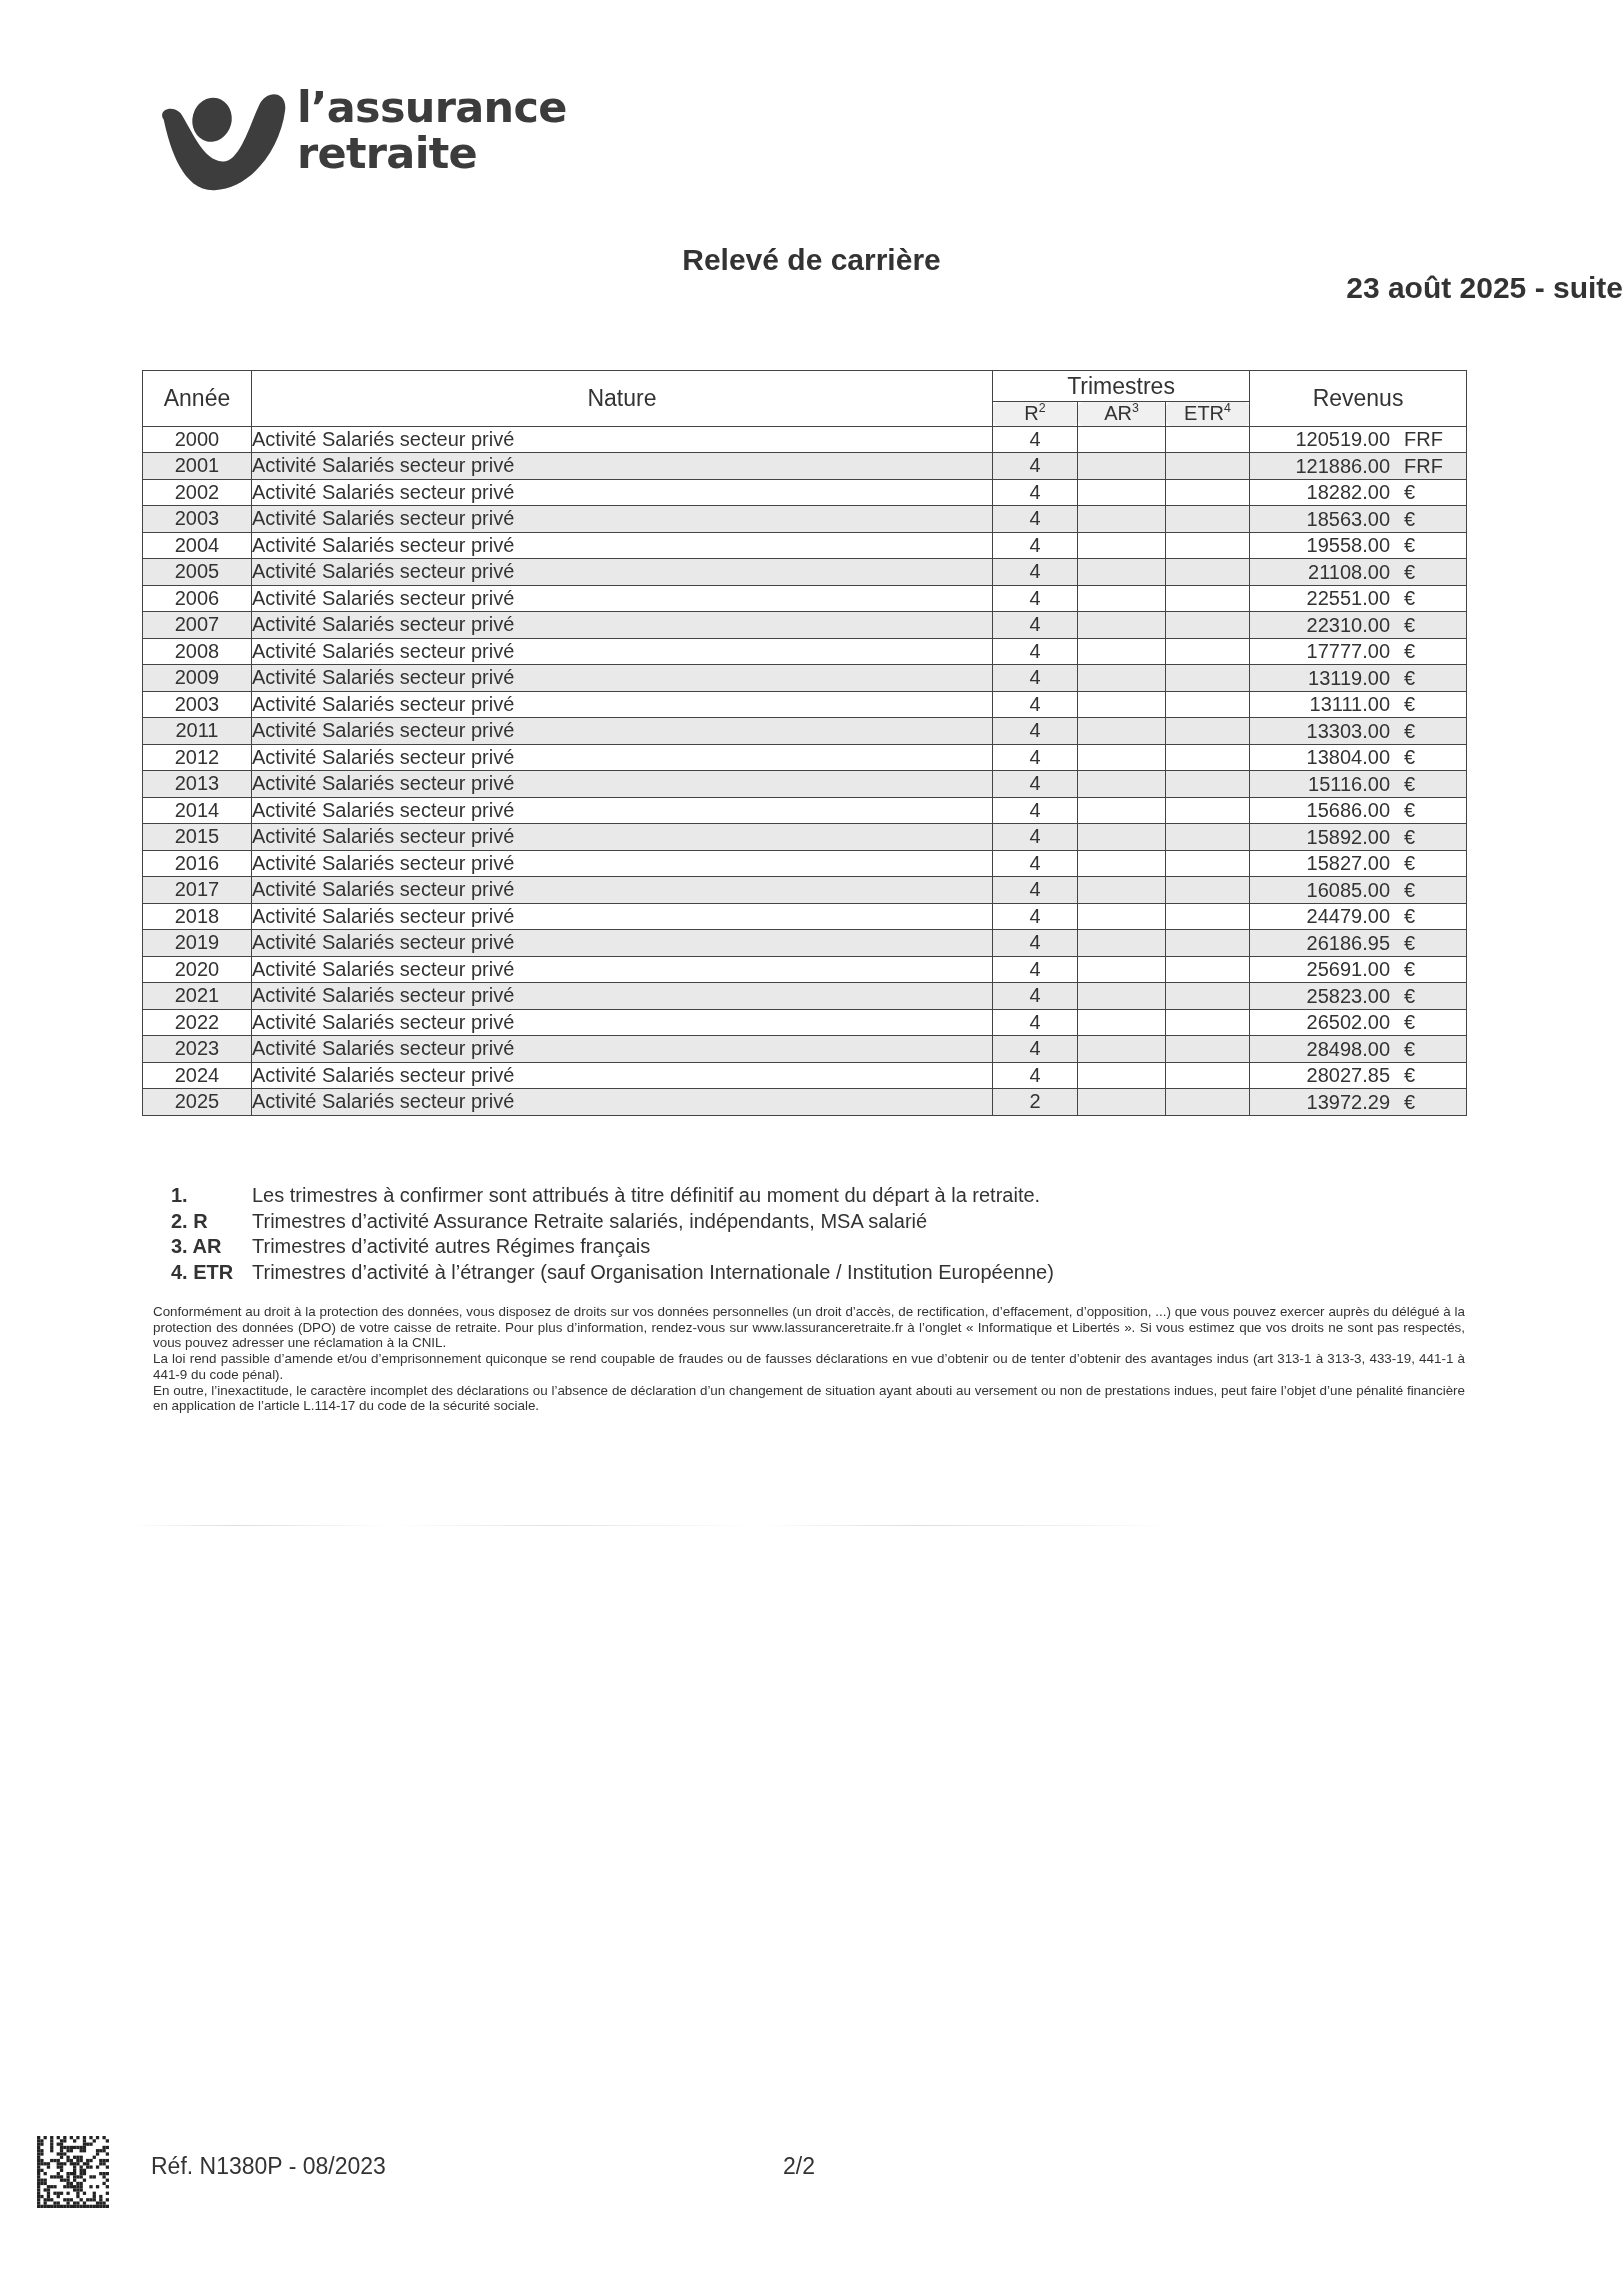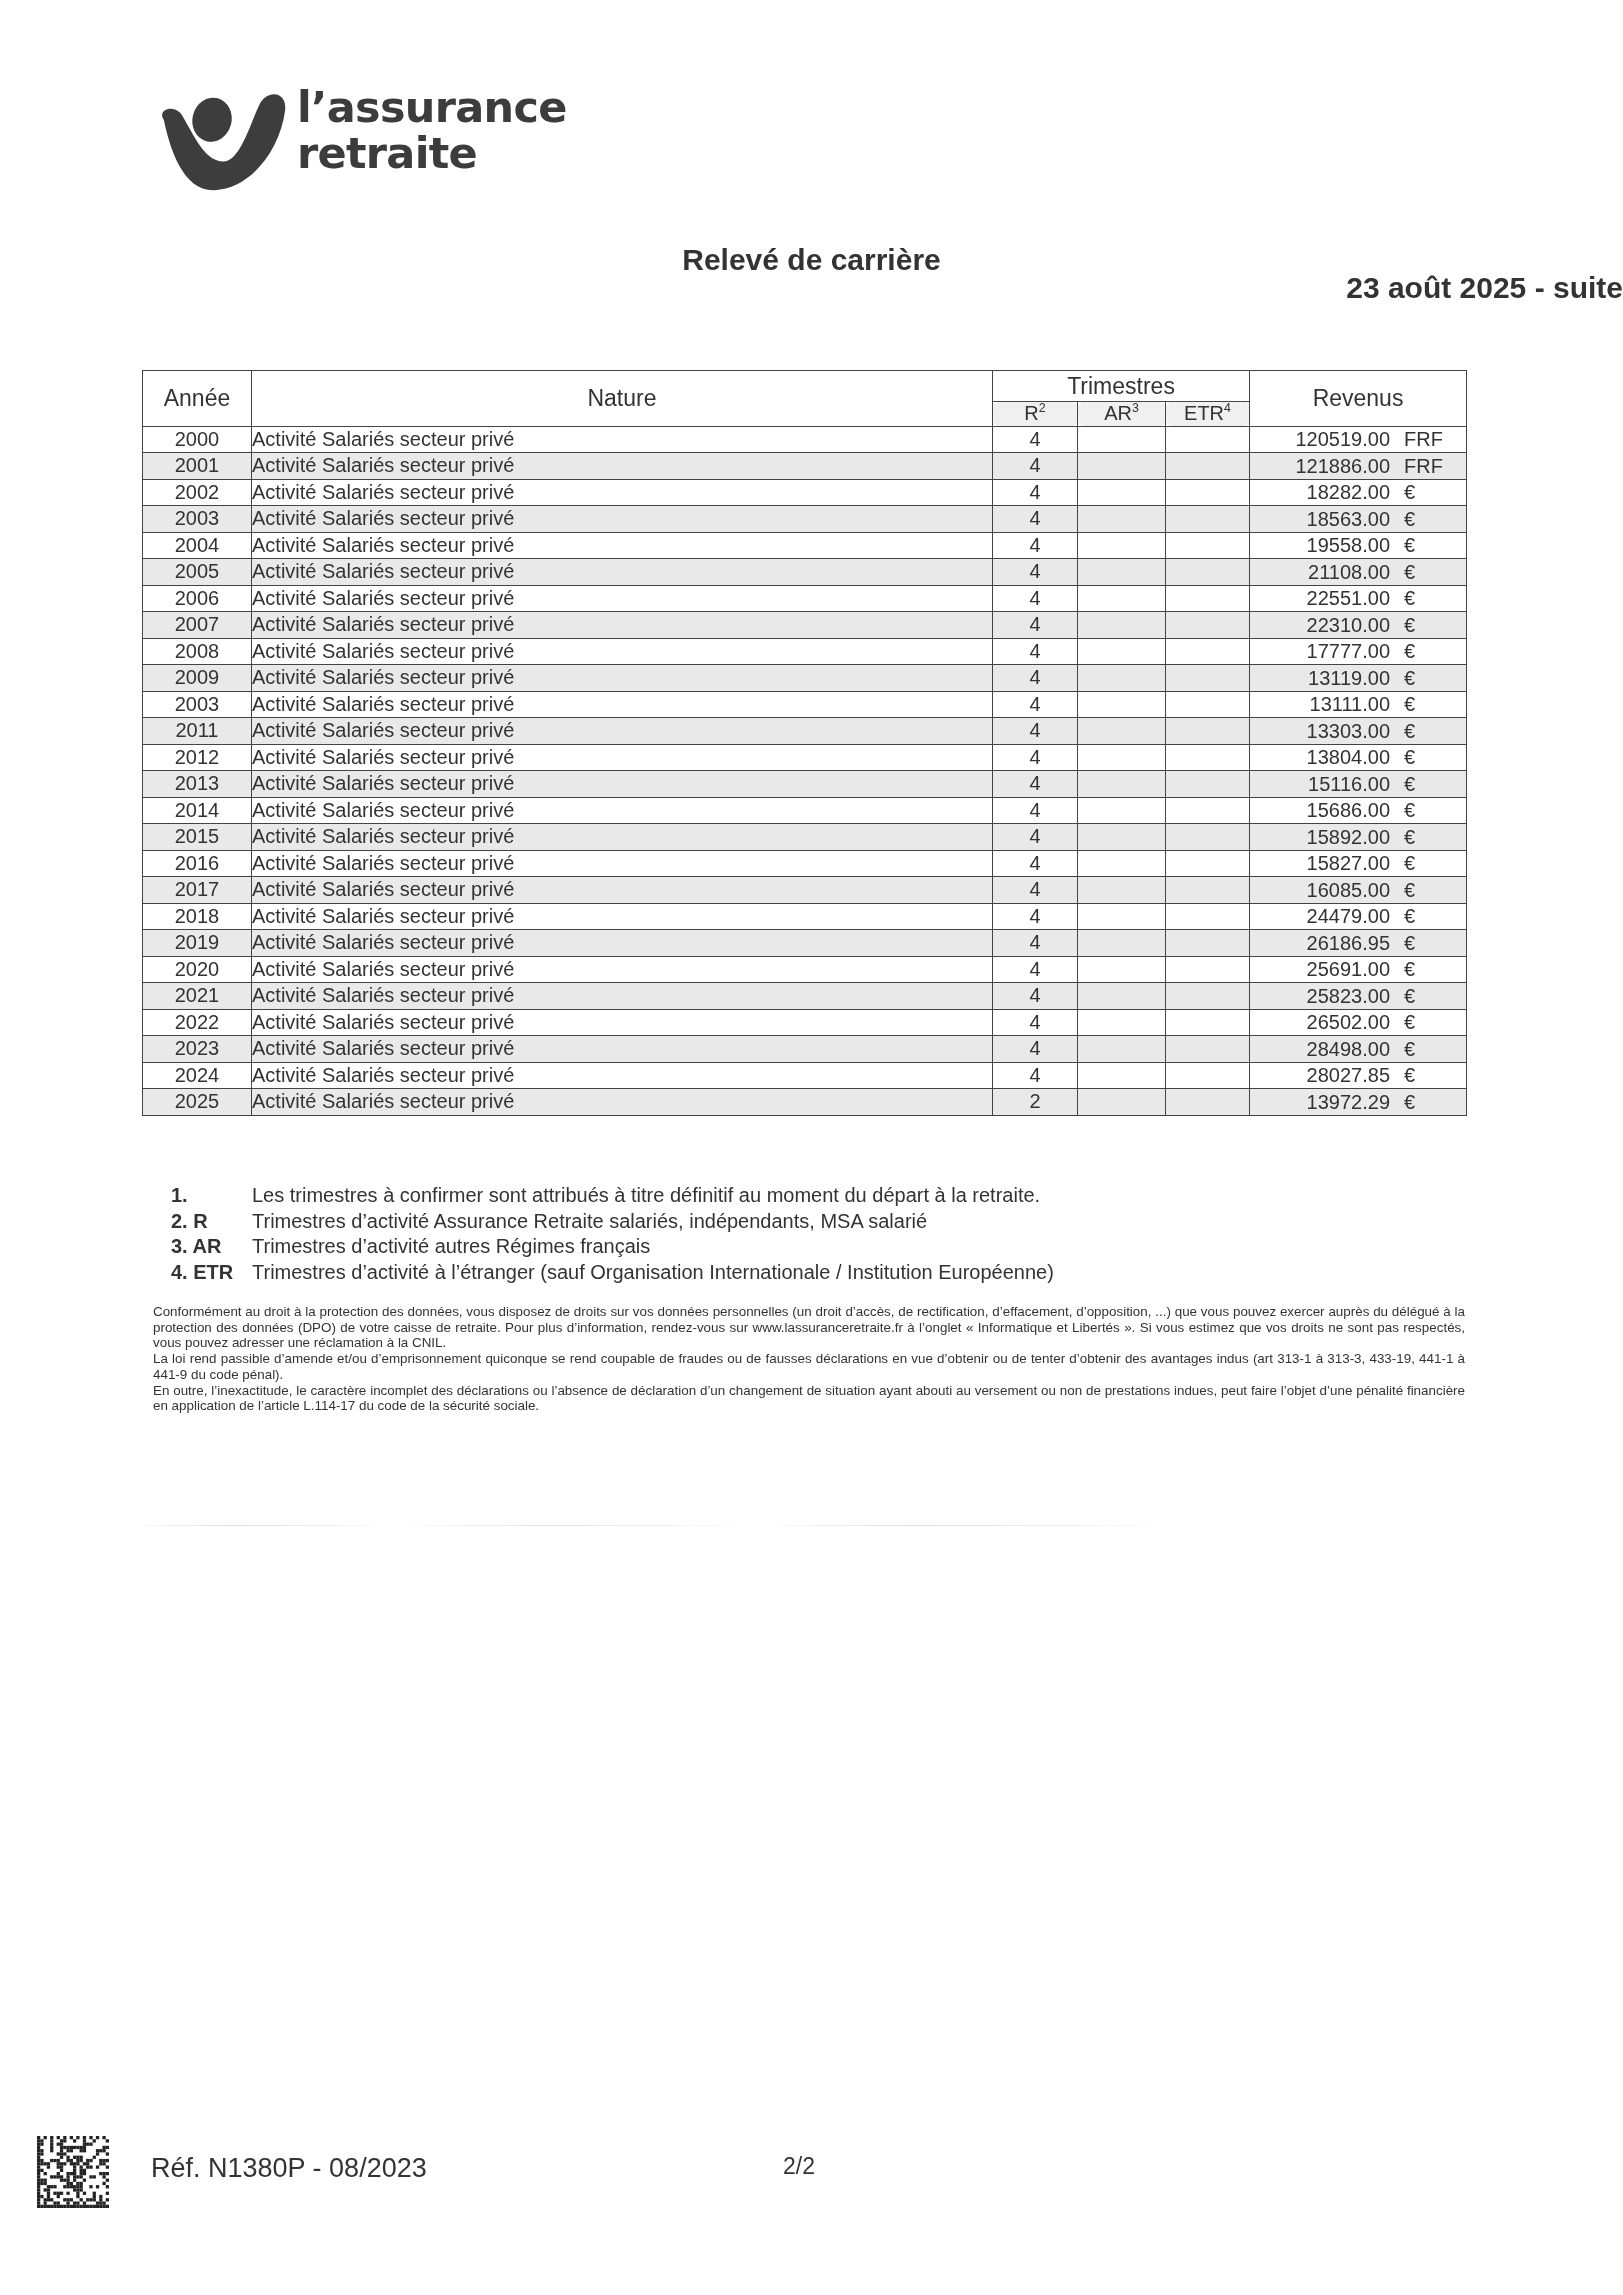--- a/index.html
+++ b/index.html
@@ -33,21 +33,21 @@
   sup { font-size: 0.62em; vertical-align: super; line-height: 0; }
 
   .notes { position: absolute; left: 171px; top: 1183px; font-size: 20px; color: #333; line-height: 25.5px; }
   .note-row { display: flex; }
   .note-key { width: 81px; font-weight: bold; }
   .legal { position: absolute; left: 153px; top: 1304px; width: 1312px; font-size: 13.4px; line-height: 15.7px; color: #333; text-align: justify; }
   .legal p { margin: 0; }
   .scanline { position: absolute; left: 131px; top: 1525px; width: 1047px; height: 1.3px; background: linear-gradient(90deg, transparent, #ddd 10%, transparent 25%, #e2e2e2 40%, transparent 60%, #ddd 75%, transparent); }
 
   .qr { position: absolute; left: 37px; top: 2136px; width: 72px; height: 72px; }
-  .footer-ref { position: absolute; left: 151px; top: 2153px; font-size: 27px; color: #333; }
+  .footer-ref { position: absolute; left: 151px; top: 2153px; font-size: 23px; color: #333; }
   .footer-page { position: absolute; left: 783px; top: 2153px; font-size: 23px; color: #333; }
 </style>
 </head>
 <body>
 
 <div class="logo">
   <svg class="logo-mark" viewBox="0 0 210 180">
     <path d="M18 62 C 8 48, 30 38, 44 52 C 62 80, 78 124, 108 126 C 134 128, 150 70, 164 40 C 176 14, 208 18, 204 48 C 196 110, 150 168, 96 170 C 48 172, 28 108, 18 62 Z" fill="#3d3d3d"></path>
     <ellipse cx="92" cy="62" rx="30" ry="34" fill="#3d3d3d" transform="rotate(15 92 62)"></ellipse>
   </svg>

